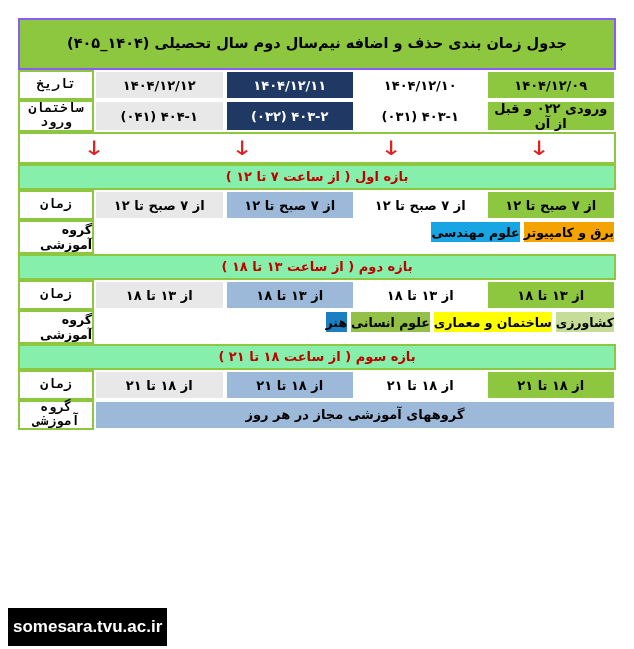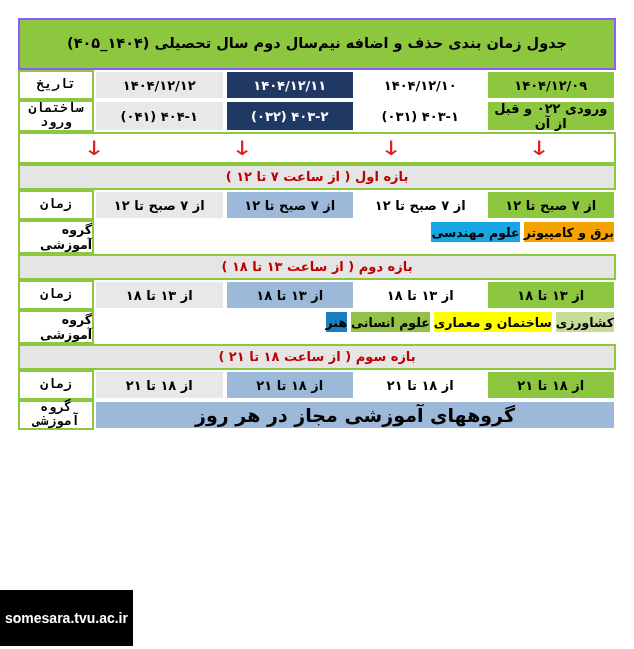--- a/index.html
+++ b/index.html
@@ -116,21 +116,21 @@
     justify-content: center;
   }
   .arrow-glyph {
     font-size: 20px;
     color: #e02020;
     line-height: 1;
     transform: scaleX(1.35);
   }
   .band-cell {
     width: 100%;
-    background: #e5e5e5;
+    background: #86efac;
     border: 2px solid #8dc63f;
     color: #c00000;
     font-size: 13px;
     font-weight: bold;
   }
   
   .group-block {
     display: flex;
     flex-direction: row;
     width: 100%;
@@ -162,31 +162,31 @@
     align-items: center;
     justify-content: center;
     font-size: 12.5px;
     font-weight: bold;
   }
   .footer-row { height: 30px; }
   .footer-cell {
     width: 100%;
     background: #9cb9d9;
     border: 2px solid #ffffff;
-    font-size: 19px;
+    font-size: 13px;
   }
   .watermark {
     position: absolute;
-    left: 0;
+    left: 8px;
     bottom: 3px;
     background: #000000;
     color: #ffffff;
-    font-size: 14px;
-    font-weight: bold;
-    padding: 20px 5px;
+    font-size: 17px;
+    font-weight: bold;
+    padding: 9px 5px;
     font-family: "Liberation Sans", sans-serif;
     direction: ltr;
   }
 </style>
 </head>
 <body>
 
 <div class="page">
   <div class="sheet">
 

